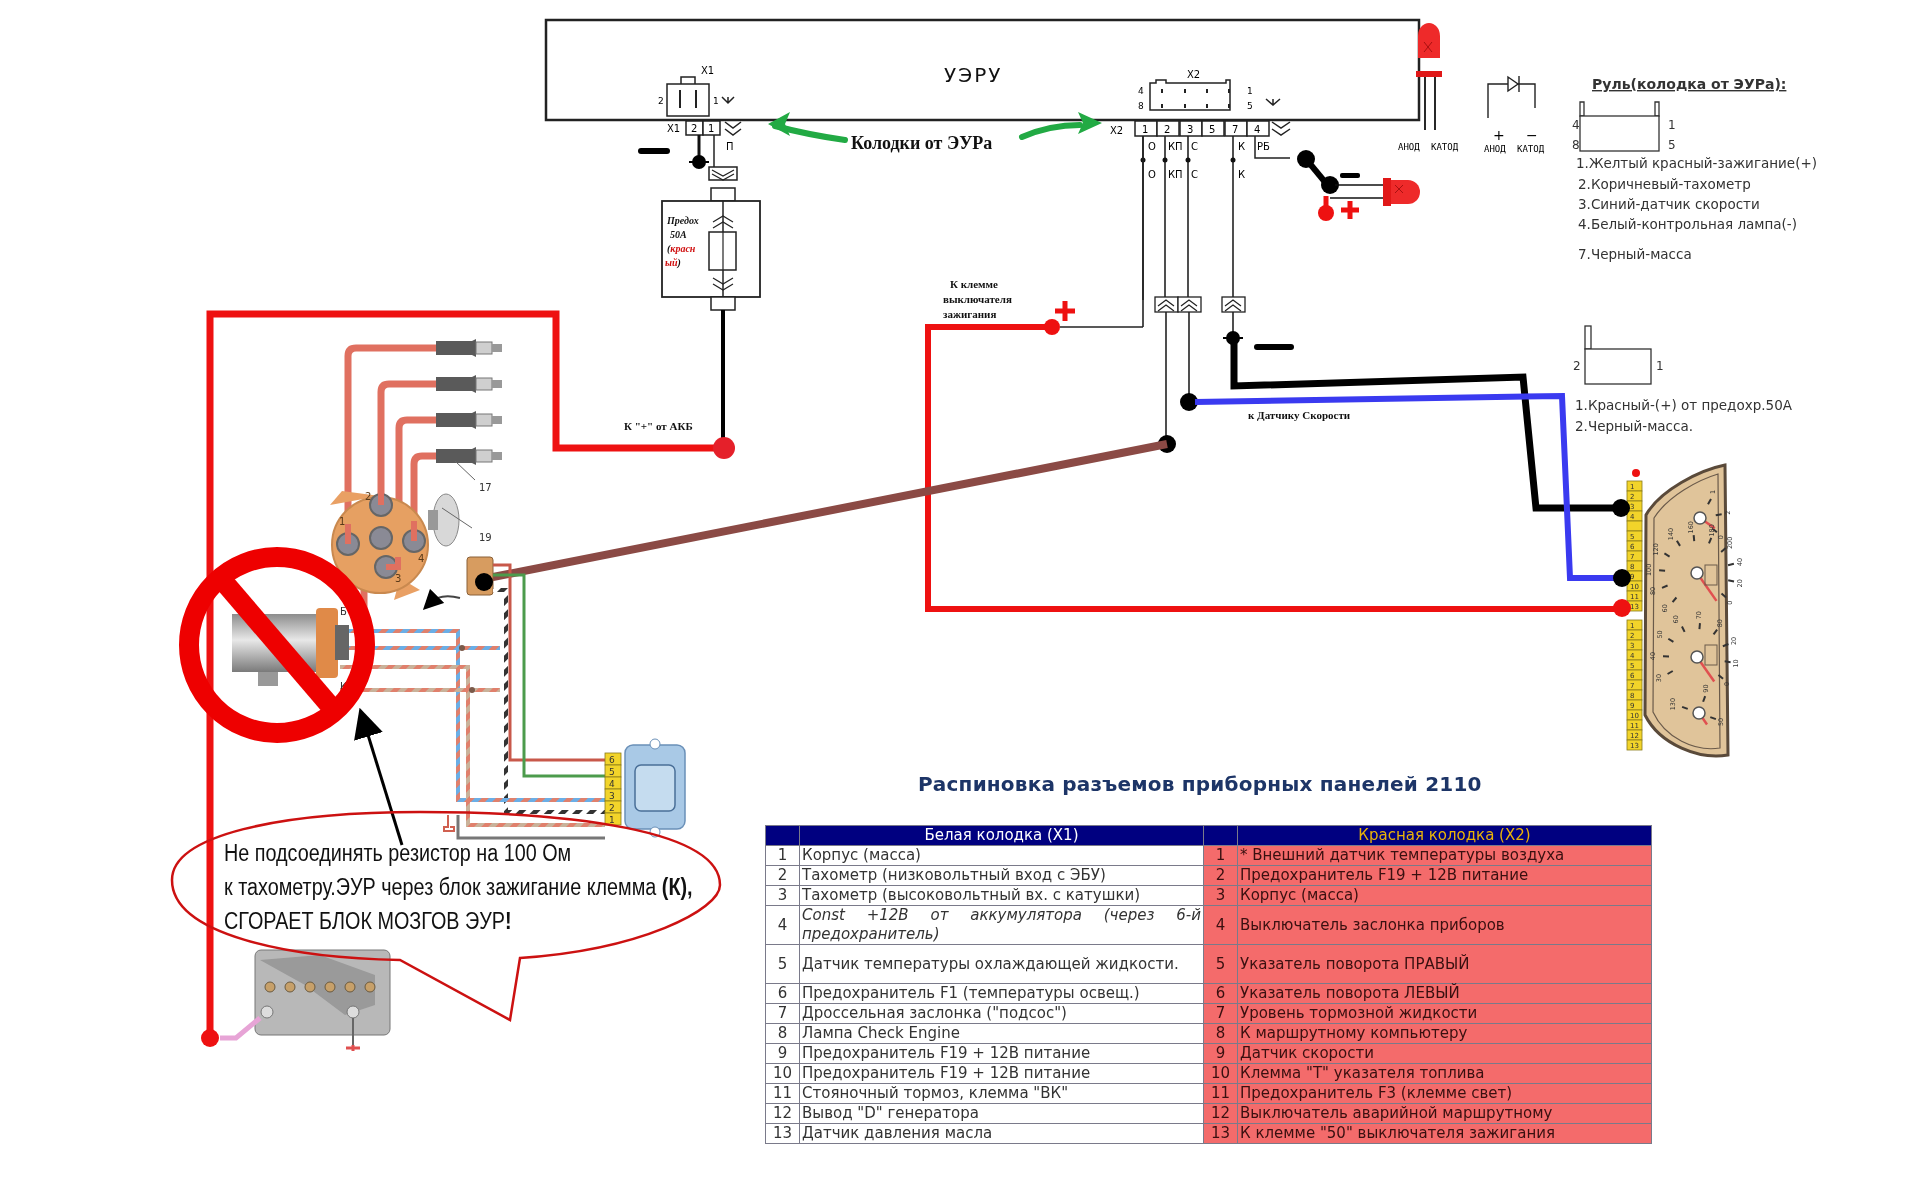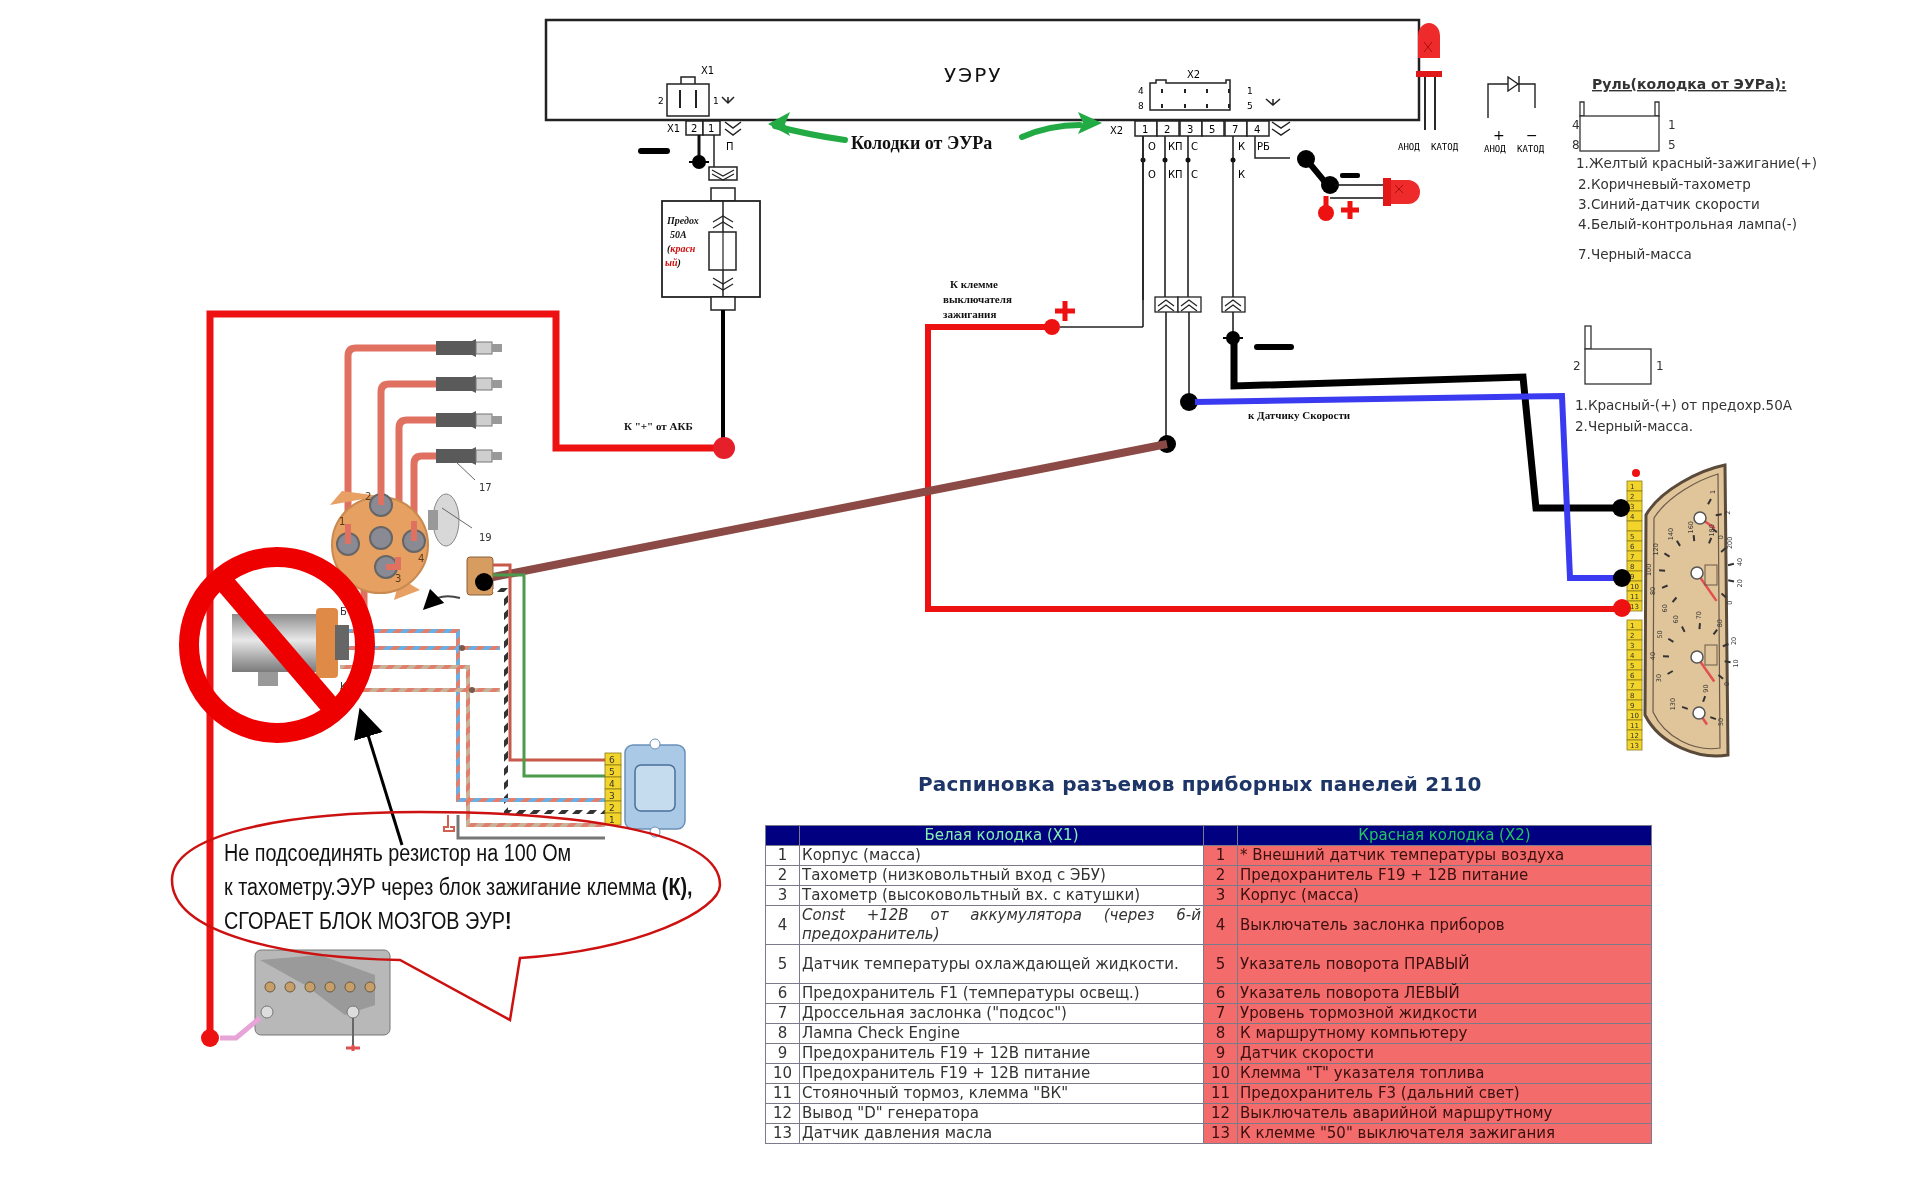--- a/index.html
+++ b/index.html
@@ -7,22 +7,22 @@
          font-family: "DejaVu Sans", sans-serif; }
   #diagram { position: absolute; left: 0; top: 0; width: 1920px; height: 1190px; }
 
   
   #pinout-title { position: absolute; left: 918px; top: 772px; font: bold 20px "DejaVu Sans", sans-serif;
                   color: #1d3567; letter-spacing: 0.2px; }
   #pinout-table { position: absolute; left: 765px; top: 825px; width: 886px; border-collapse: collapse;
                   font: 15px "DejaVu Sans", sans-serif; table-layout: fixed; }
   #pinout-table td, #pinout-table th { border: 1.5px solid #7a7a8a; padding: 0 2px; line-height: 19px; }
   #pinout-table th { background: #000080; font-weight: normal; height: 19px; }
-  #pinout-table th.hw { color: #86efac; margin-top: 40px; }
-  #pinout-table th.hr { color: #22c55e; }
+  #pinout-table th.hw { color: #ffffff; margin-top: 40px; }
+  #pinout-table th.hr { color: #eab308; }
   #pinout-table td.n { text-align: center; width: 34px; }
   #pinout-table td.left { background: #ffffff; color: #333; }
   #pinout-table td.right { background: #f46b6b; color: #3a1010; }
   #pinout-table td.justify { text-align: justify; text-align-last: left; }
   #pinout-table col.c1 { width: 34px; } #pinout-table col.c2 { width: 404px; }
   #pinout-table col.c3 { width: 34px; } #pinout-table col.c4 { width: 414px; }
 
   
   #warning-text { position: absolute; left: 224px; top: 836px; font: 23px "Liberation Sans", sans-serif;
                   line-height: 34px; color: #111; transform: scaleX(0.86); transform-origin: left top; white-space: nowrap; }
@@ -626,21 +626,21 @@
       <tr>
         <td class="n left">10</td>
         <td class="left">Предохранитель F19 + 12В питание</td>
         <td class="n right">10</td>
         <td class="right">Клемма "T" указателя топлива</td>
       </tr>
       <tr>
         <td class="n left">11</td>
         <td class="left">Стояночный тормоз, клемма "ВК"</td>
         <td class="n right">11</td>
-        <td class="right">Предохранитель F3 (дальний свет)</td>
+        <td class="right">Предохранитель F3 (клемме свет)</td>
       </tr>
       <tr>
         <td class="n left">12</td>
         <td class="left">Вывод "D" генератора</td>
         <td class="n right">12</td>
         <td class="right">Выключатель аварийной маршрутному</td>
       </tr>
       <tr>
         <td class="n left">13</td>
         <td class="left">Датчик давления масла</td>

